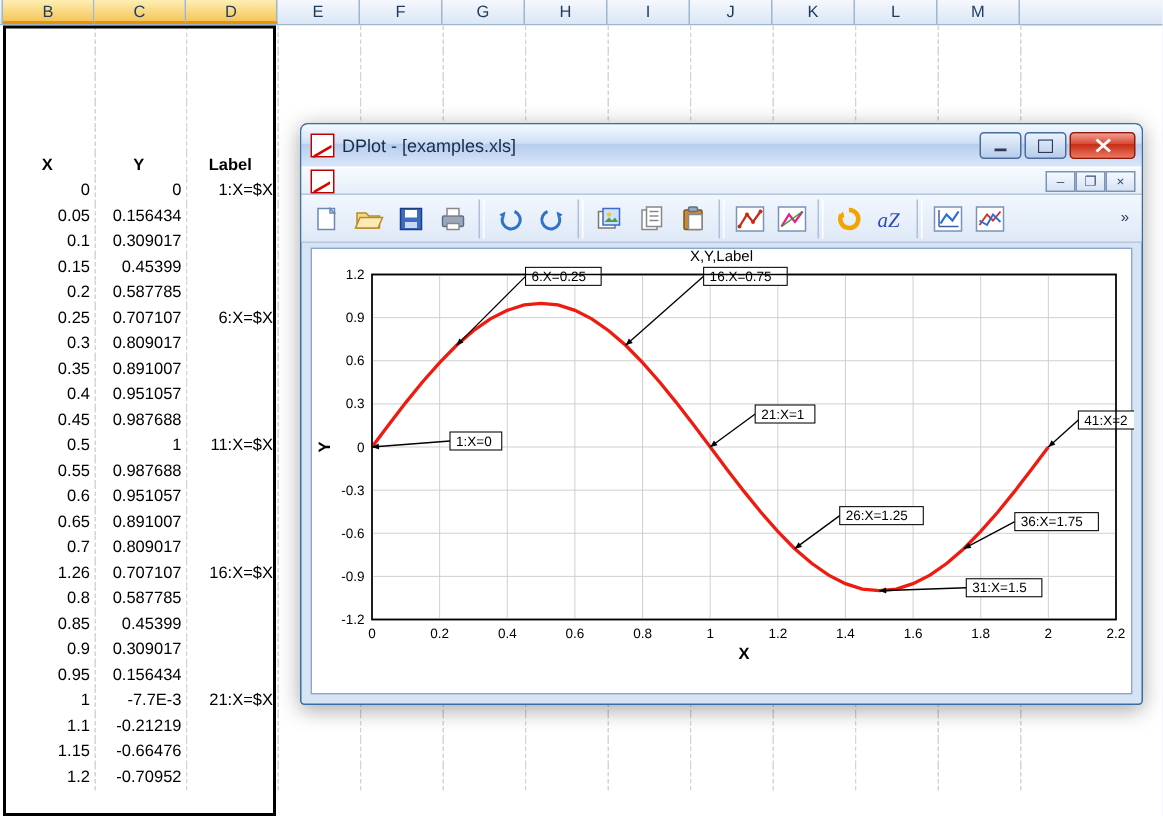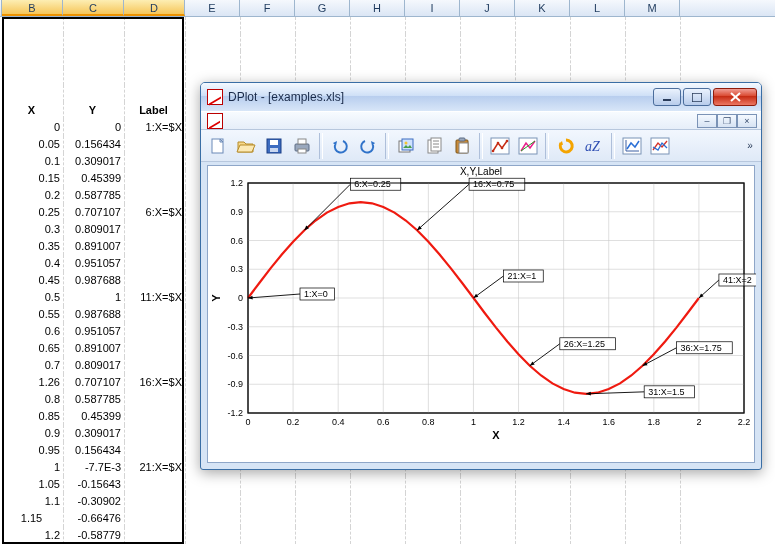--- a/index.html
+++ b/index.html
@@ -543,67 +543,52 @@
         <div class="cell" style="width: 55px;"></div>
         <div class="cell" style="width: 55px;"></div>
         <div class="cell" style="width: 55px;"></div>
         <div class="cell" style="width: 55px;"></div>
         <div class="cell" style="width: 55px;"></div>
         <div class="cell" style="width: 55px;"></div>
         <div class="cell" style="width: 55px;"></div>
       </div>
       <div class="row">
         <div class="cell" style="width: 2px; border-right: none;"></div>
-        <div class="cell" style="width: 61px;">1.05</div>
-        <div class="cell" style="width: 61px;">-0.15643</div>
-        <div class="cell" style="width: 61px;"></div>
-        <div class="cell" style="width: 55px;"></div>
-        <div class="cell" style="width: 55px;"></div>
-        <div class="cell" style="width: 55px;"></div>
-        <div class="cell" style="width: 55px;"></div>
-        <div class="cell" style="width: 55px;"></div>
-        <div class="cell" style="width: 55px;"></div>
-        <div class="cell" style="width: 55px;"></div>
-        <div class="cell" style="width: 55px;"></div>
-        <div class="cell" style="width: 55px;"></div>
-      </div>
-      <div class="row">
-        <div class="cell" style="width: 2px; border-right: none;"></div>
         <div class="cell" style="width: 61px;">1.1</div>
-        <div class="cell" style="width: 61px;">-0.30902</div>
-        <div class="cell" style="width: 61px;"></div>
-        <div class="cell" style="width: 55px;"></div>
-        <div class="cell" style="width: 55px;"></div>
-        <div class="cell" style="width: 55px;"></div>
-        <div class="cell" style="width: 55px;"></div>
-        <div class="cell" style="width: 55px;"></div>
-        <div class="cell" style="width: 55px;"></div>
-        <div class="cell" style="width: 55px;"></div>
-        <div class="cell" style="width: 55px;"></div>
-        <div class="cell" style="width: 55px;"></div>
-      </div>
-      <div class="row">
-        <div class="cell" style="width: 2px; border-right: none;"></div>
-        <div class="cell" style="width: 61px; text-align: center;">1.15</div>
+        <div class="cell" style="width: 61px;">-0.21219</div>
+        <div class="cell" style="width: 61px;"></div>
+        <div class="cell" style="width: 55px;"></div>
+        <div class="cell" style="width: 55px;"></div>
+        <div class="cell" style="width: 55px;"></div>
+        <div class="cell" style="width: 55px;"></div>
+        <div class="cell" style="width: 55px;"></div>
+        <div class="cell" style="width: 55px;"></div>
+        <div class="cell" style="width: 55px;"></div>
+        <div class="cell" style="width: 55px;"></div>
+        <div class="cell" style="width: 55px;"></div>
+      </div>
+      <div class="row">
+        <div class="cell" style="width: 2px; border-right: none;"></div>
+        <div class="cell" style="width: 61px;">1.15</div>
         <div class="cell" style="width: 61px;">-0.66476</div>
         <div class="cell" style="width: 61px;"></div>
         <div class="cell" style="width: 55px;"></div>
         <div class="cell" style="width: 55px;"></div>
         <div class="cell" style="width: 55px;"></div>
         <div class="cell" style="width: 55px;"></div>
         <div class="cell" style="width: 55px;"></div>
         <div class="cell" style="width: 55px;"></div>
         <div class="cell" style="width: 55px;"></div>
         <div class="cell" style="width: 55px;"></div>
         <div class="cell" style="width: 55px;"></div>
       </div>
       <div class="row">
         <div class="cell" style="width: 2px; border-right: none;"></div>
         <div class="cell" style="width: 61px;">1.2</div>
-        <div class="cell" style="width: 61px;">-0.58779</div>
+        <div class="cell" style="width: 61px;">-0.70952</div>
         <div class="cell" style="width: 61px;"></div>
         <div class="cell" style="width: 55px;"></div>
         <div class="cell" style="width: 55px;"></div>
         <div class="cell" style="width: 55px;"></div>
         <div class="cell" style="width: 55px;"></div>
         <div class="cell" style="width: 55px;"></div>
         <div class="cell" style="width: 55px;"></div>
         <div class="cell" style="width: 55px;"></div>
         <div class="cell" style="width: 55px;"></div>
         <div class="cell" style="width: 55px;"></div>

